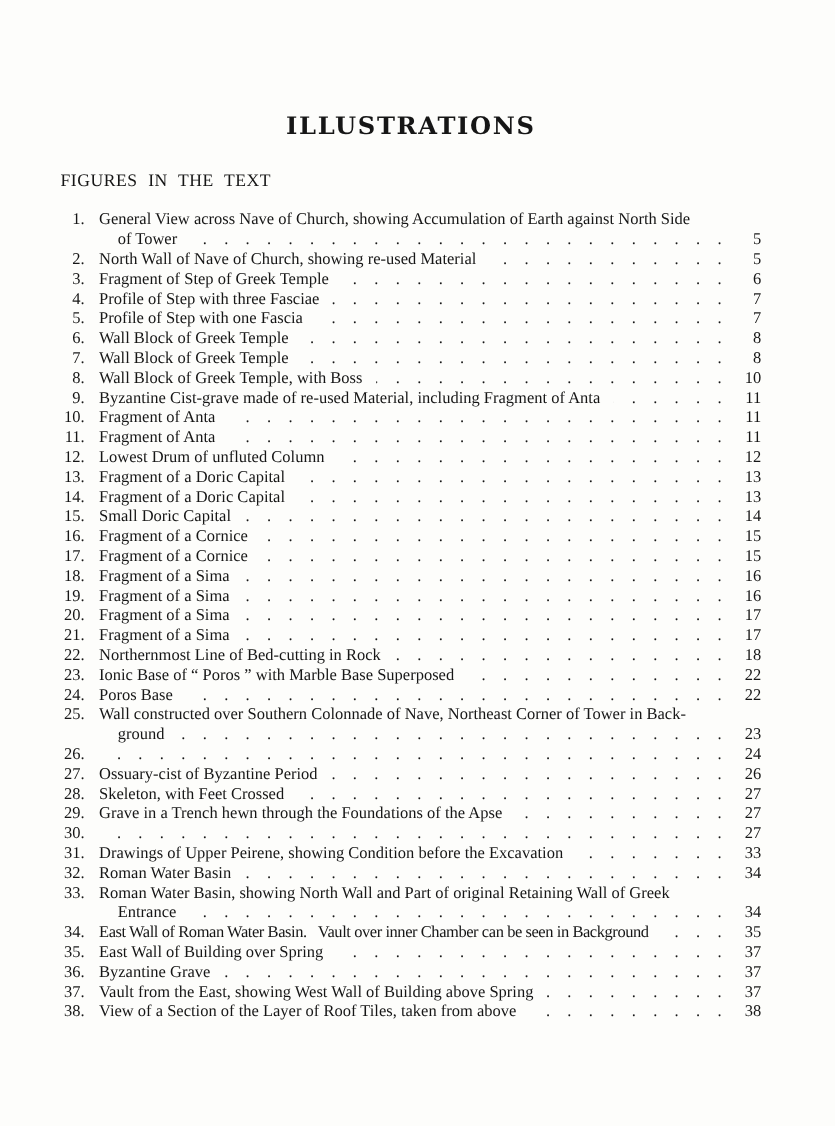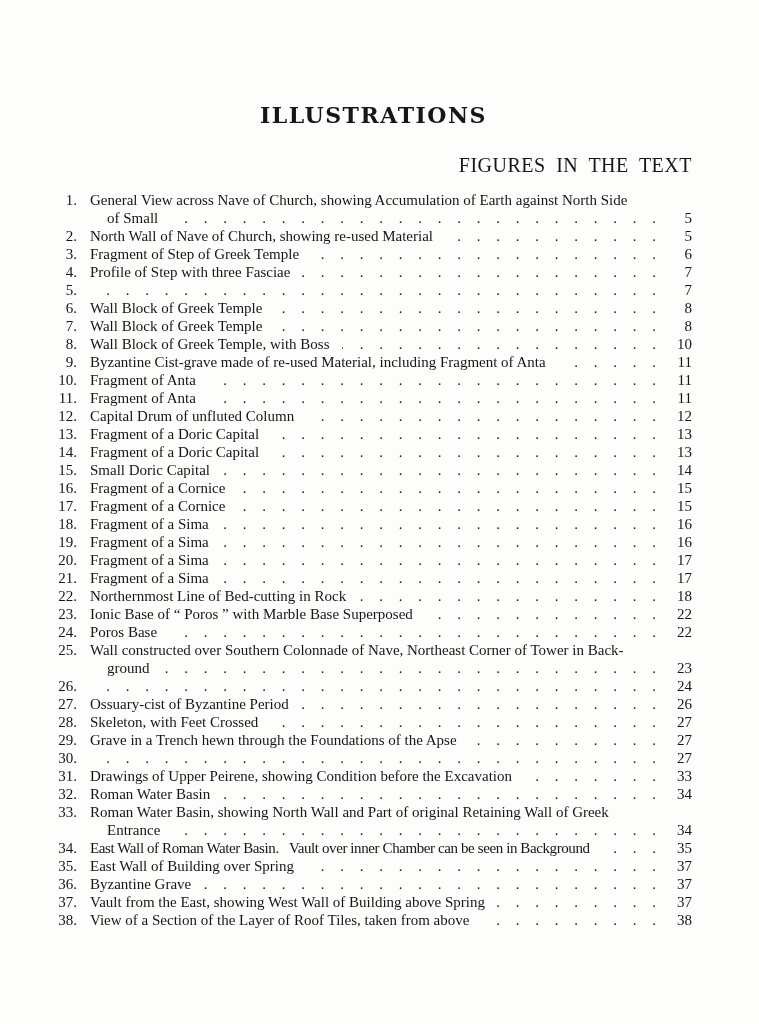--- a/index.html
+++ b/index.html
@@ -21,24 +21,24 @@
     margin: 0;
     font-family: "DejaVu Serif", serif;
     font-size: 22px;
     line-height: 26px;
     font-weight: bold;
     text-align: center;
     letter-spacing: 1.5px;
   }
   .subtitle {
     margin: 29px 0 0 0;
-    font-size: 20px;
+    font-size: 16px;
     line-height: 16px;
     font-weight: normal;
-    text-align: right;
+    text-align: left;
     letter-spacing: 0.5px;
     word-spacing: 5px;
   }
   .toc {
     margin-top: 18px;
     font-size: 15px;
     line-height: 18px;
   }
   .entry { display: flex; }
   .num {
@@ -82,21 +82,21 @@
 
 <div class="sheet">
   <h1 class="title">ILLUSTRATIONS</h1>
   <h2 class="subtitle">FIGURES IN THE TEXT</h2>
   <div class="toc" id="figure-list">
   <div class="entry">
     <span class="num">1.</span>
     <div class="body">
       <div class="pretext">General View across Nave of Church, showing Accumulation of Earth against North Side</div>
       <div class="lineflex">
-        <span class="text cont">of Small</span>
+        <span class="text cont">of Tower</span>
         <span class="fill"></span>
         <span class="pageno">5</span>
       </div>
     </div>
   </div>
 
   <div class="entry">
     <span class="num">2.</span>
     <div class="body">
 
@@ -130,20 +130,21 @@
         <span class="pageno">7</span>
       </div>
     </div>
   </div>
 
   <div class="entry">
     <span class="num">5.</span>
     <div class="body">
 
       <div class="lineflex">
+        <span class="text">Profile of Step with one Fascia</span>
         <span class="fill"></span>
         <span class="pageno">7</span>
       </div>
     </div>
   </div>
 
   <div class="entry">
     <span class="num">6.</span>
     <div class="body">
 
@@ -213,21 +214,21 @@
         <span class="pageno">11</span>
       </div>
     </div>
   </div>
 
   <div class="entry">
     <span class="num">12.</span>
     <div class="body">
 
       <div class="lineflex">
-        <span class="text">Capital Drum of unfluted Column</span>
+        <span class="text">Lowest Drum of unfluted Column</span>
         <span class="fill"></span>
         <span class="pageno">12</span>
       </div>
     </div>
   </div>
 
   <div class="entry">
     <span class="num">13.</span>
     <div class="body">
 

